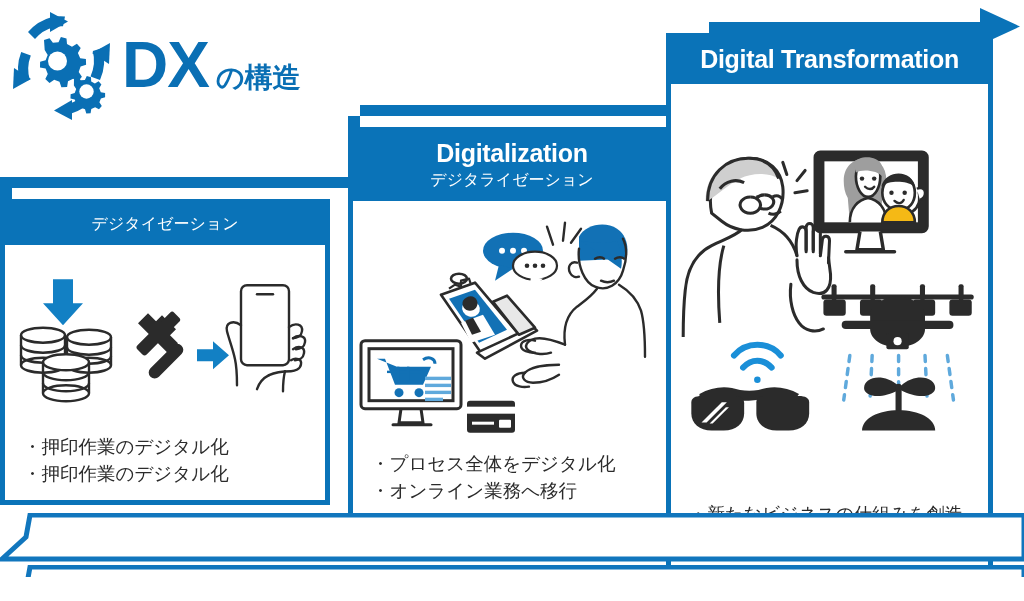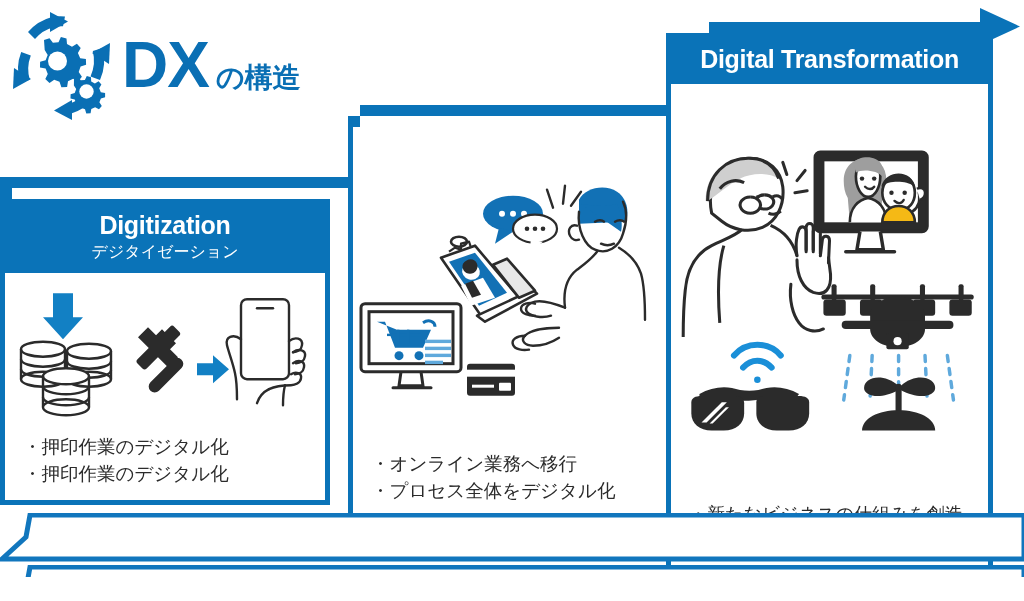--- a/index.html
+++ b/index.html
@@ -155,21 +155,20 @@
     </g>
   </svg>
 
   <div id="title-block">
     <span class="title-dx">DX</span>
     <span class="title-sub">の構造</span>
   </div>
 
   <div class="card" id="card-1">
     <div class="card-header">
-      <div class="card-title-en">Digitization</div>
       <div class="card-title-ja">デジタイゼーション</div>
     </div>
     <div class="card-body">
       <div class="illo">
         <svg viewBox="0 0 320 145" preserveAspectRatio="xMidYMid meet">
 
           <g fill="#1280C4">
             <polygon points="48,12 68,12 68,36 78,36 58,58 38,36 48,36"></polygon>
           </g>
 
@@ -218,20 +217,24 @@
         </svg>
       </div>
       <div class="bullets">
         <span class="bullet-line">・押印作業のデジタル化</span>
         <span class="bullet-line">・押印作業のデジタル化</span>
       </div>
     </div>
   </div>
 
   <div class="card" id="card-2">
+    <div class="card-header">
+      <div class="card-title-en">Digitalization</div>
+      <div class="card-title-ja">デジタライゼーション</div>
+    </div>
     <div class="card-body">
       <div class="illo">
         <svg viewBox="0 0 318 215" preserveAspectRatio="xMidYMid meet">
 
           <g>
             <g fill="#1271B5">
               <ellipse cx="160" cy="32" rx="30" ry="18"></ellipse>
               <polygon points="146,46 142,62 160,50"></polygon>
               <circle cx="149" cy="32" r="3" fill="#fff"></circle>
               <circle cx="160" cy="32" r="3" fill="#fff"></circle>
@@ -319,22 +322,22 @@
 
           <g>
             <rect x="114" y="182" width="48" height="32" rx="3" fill="#2b2b2b"></rect>
             <rect x="114" y="188" width="48" height="7" fill="#fff"></rect>
             <rect x="119" y="203" width="22" height="3" fill="#fff"></rect>
             <rect x="146" y="201" width="12" height="8" rx="1" fill="#fff"></rect>
           </g>
         </svg>
       </div>
       <div class="bullets">
+        <span class="bullet-line">・プロセス全体をデジタル化</span>
         <span class="bullet-line">・オンライン業務へ移行</span>
-        <span class="bullet-line">・プロセス全体をデジタル化</span>
       </div>
     </div>
   </div>
 
   <div class="card" id="card-3">
     <div class="card-header">
       <div class="card-title-en">Digital Transformation</div>
     </div>
     <div class="card-body">
       <div class="illo">

